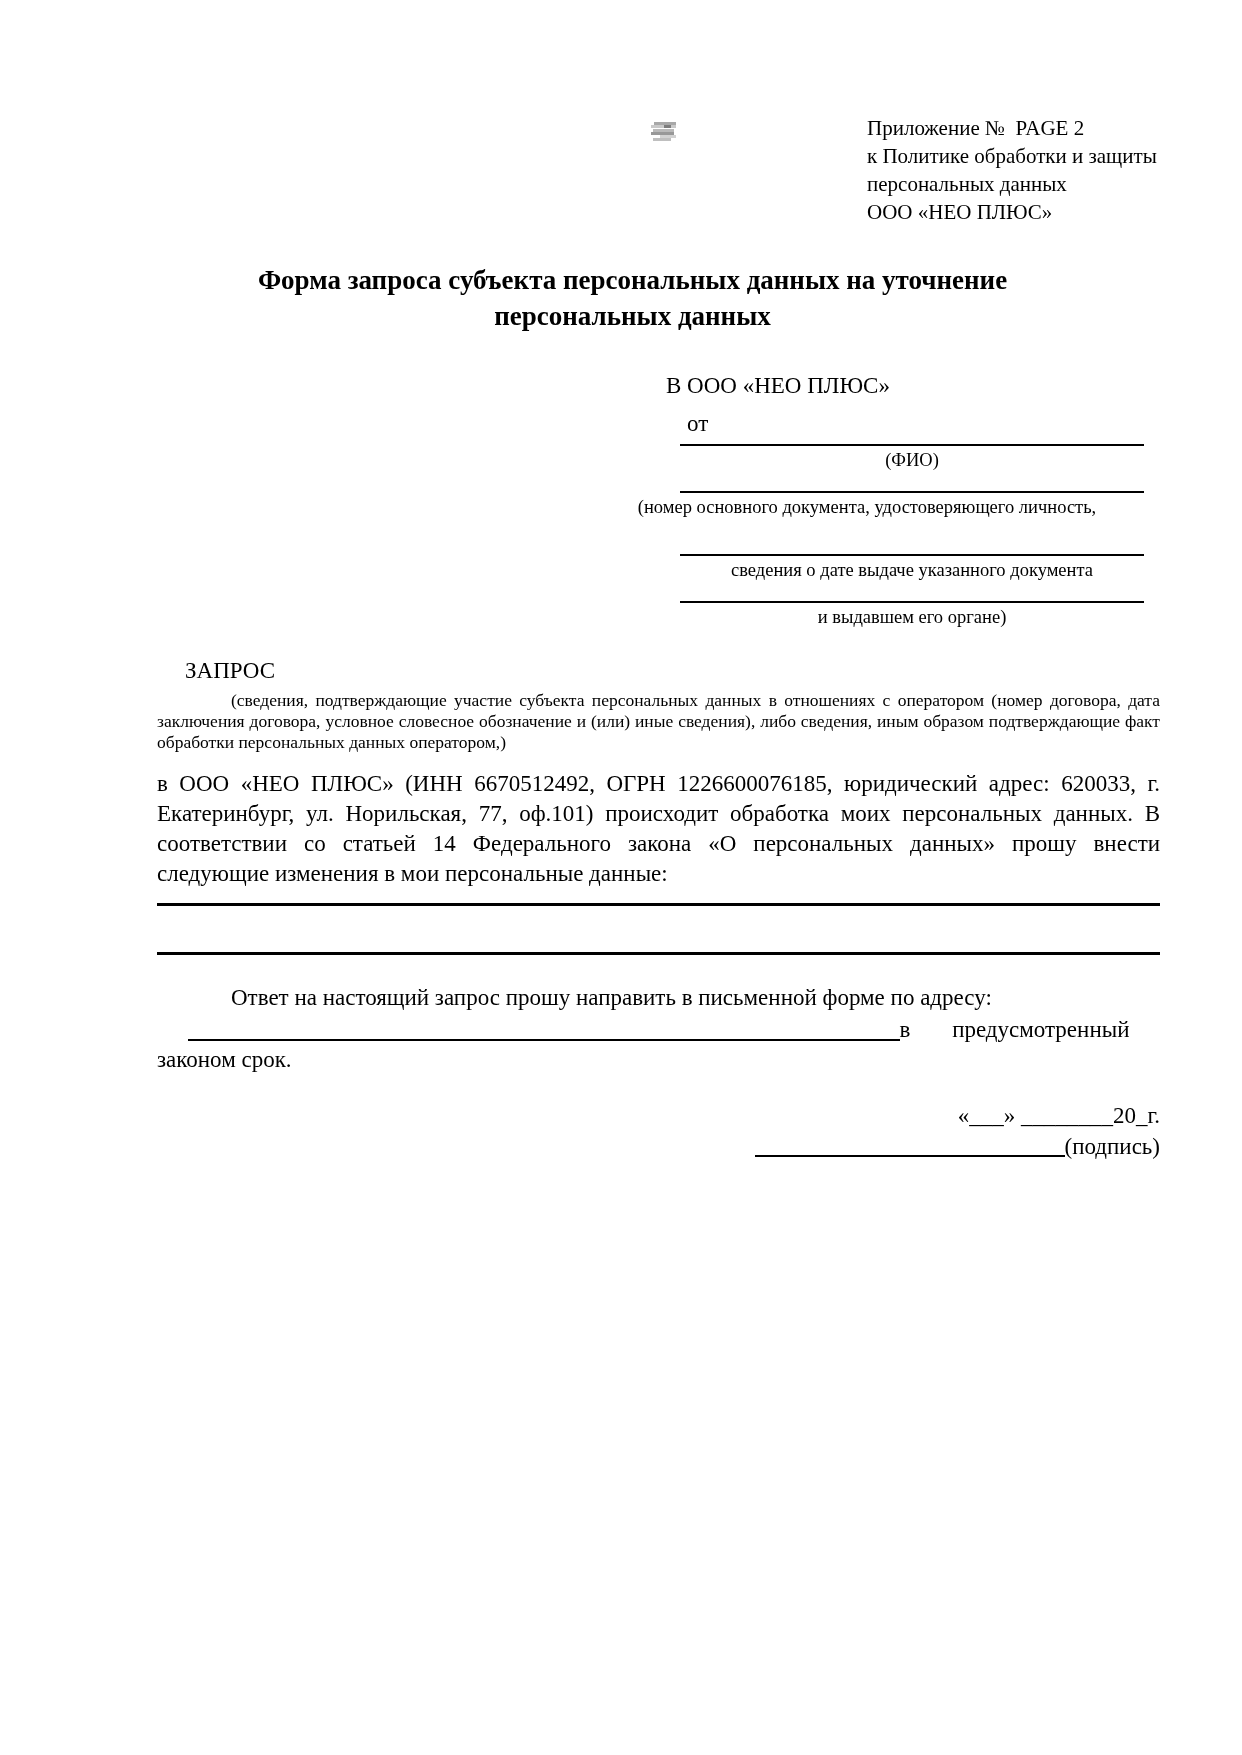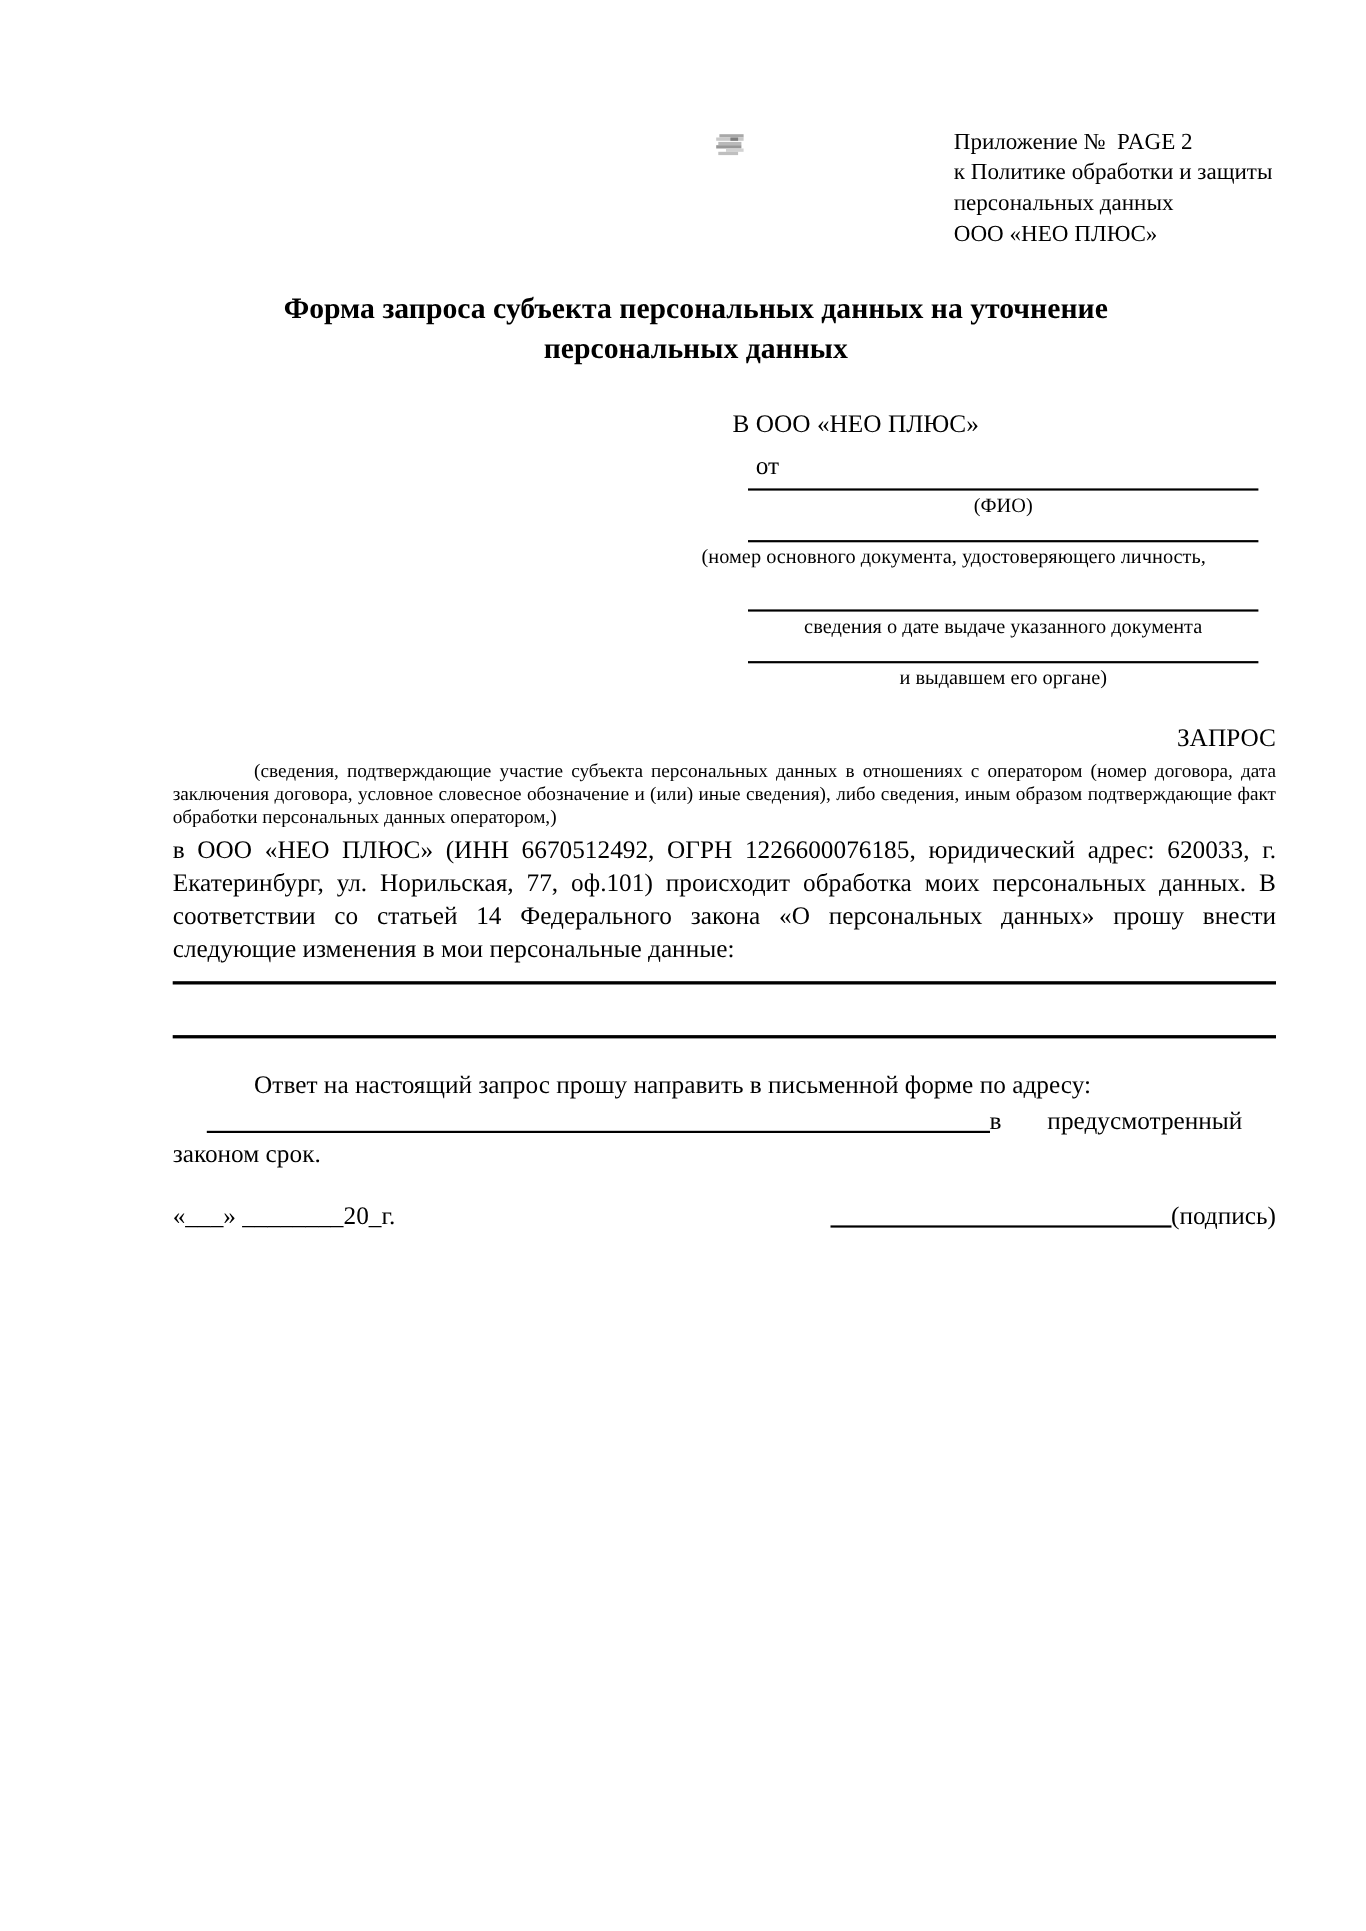--- a/index.html
+++ b/index.html
@@ -28,40 +28,40 @@
   .from { margin: 10px 0 0 530px; font-size: 23px; line-height: 28px; }
 
   .fields { margin: 2px 0 0 523px; width: 464px; }
   .fline { height: 20px; border-bottom: 2.5px solid #000; }
   .field:nth-child(1) .fline { height: 4px; }
   .field:nth-child(3) .fline { height: 36px; }
   .fcap { height: 22px; font-size: 18.5px; line-height: 22px; margin-top: 3px; }
   .fcap span { position: relative; left: 50%; transform: translateX(-50%); display: inline-block; white-space: nowrap; }
   .field.shift-left .fcap span { transform: translateX(calc(-50% - 45px)); }
 
-  .zapros { margin-top: 30px; font-size: 23px; line-height: 26px; text-align: right; text-indent: 28px; }
+  .zapros { margin-top: 30px; font-size: 23px; line-height: 26px; text-align: left; text-indent: 28px; }
 
   .intro { display: flex; margin-top: 12px; font-size: 23px; line-height: 30px; }
   .intro .txt { padding-left: 74px; white-space: nowrap; }
   .intro .grow-line { flex: 1; border-bottom: 2.5px solid #000; margin: 0 0 4px 10px; }
 
   .note { margin-top: 6px; font-size: 17.5px; line-height: 21px; text-align: justify; text-indent: 74px; }
 
-  .body-para { margin-top: 5px; font-size: 23px; line-height: 30px; text-align: justify; }
+  .body-para { margin-top: 16px; font-size: 23px; line-height: 30px; text-align: justify; }
 
   .blank1 { height: 14px; border-bottom: 3px solid #000; }
   .blank2 { height: 46px; border-bottom: 3px solid #000; }
 
   .response { margin-top: 12px; font-size: 23px; line-height: 30px; }
   .resp-l1 { text-indent: 74px; margin-top: 28px; }
   .resp-l2 { display: flex; justify-content: center; align-items: flex-end; }
   .addr-line { width: 712px; height: 26px; border-bottom: 2.5px solid #000; margin-bottom: 4px; }
   .resp-suffix { word-spacing: 36px; }
 
-  .sign-row { margin-top: 26px; display: flex; justify-content: space-between; align-items: flex-end; font-size: 23px; line-height: 30px; }
+  .sign-row { margin-top: 26px; display: flex; justify-content: space-between; align-items: flex-end; font-size: 23px; line-height: 30px; flex-direction: column; }
   .sig-right { display: flex; align-items: flex-end; }
   .sig-line { width: 310px; height: 24px; border-bottom: 2.5px solid #000; margin-bottom: 5px; }
 </style>
 </head>
 <body>
 
 <div class="doc">
 
   <span class="artifact">
     <svg width="28" height="22" xmlns="http://www.w3.org/2000/svg">

